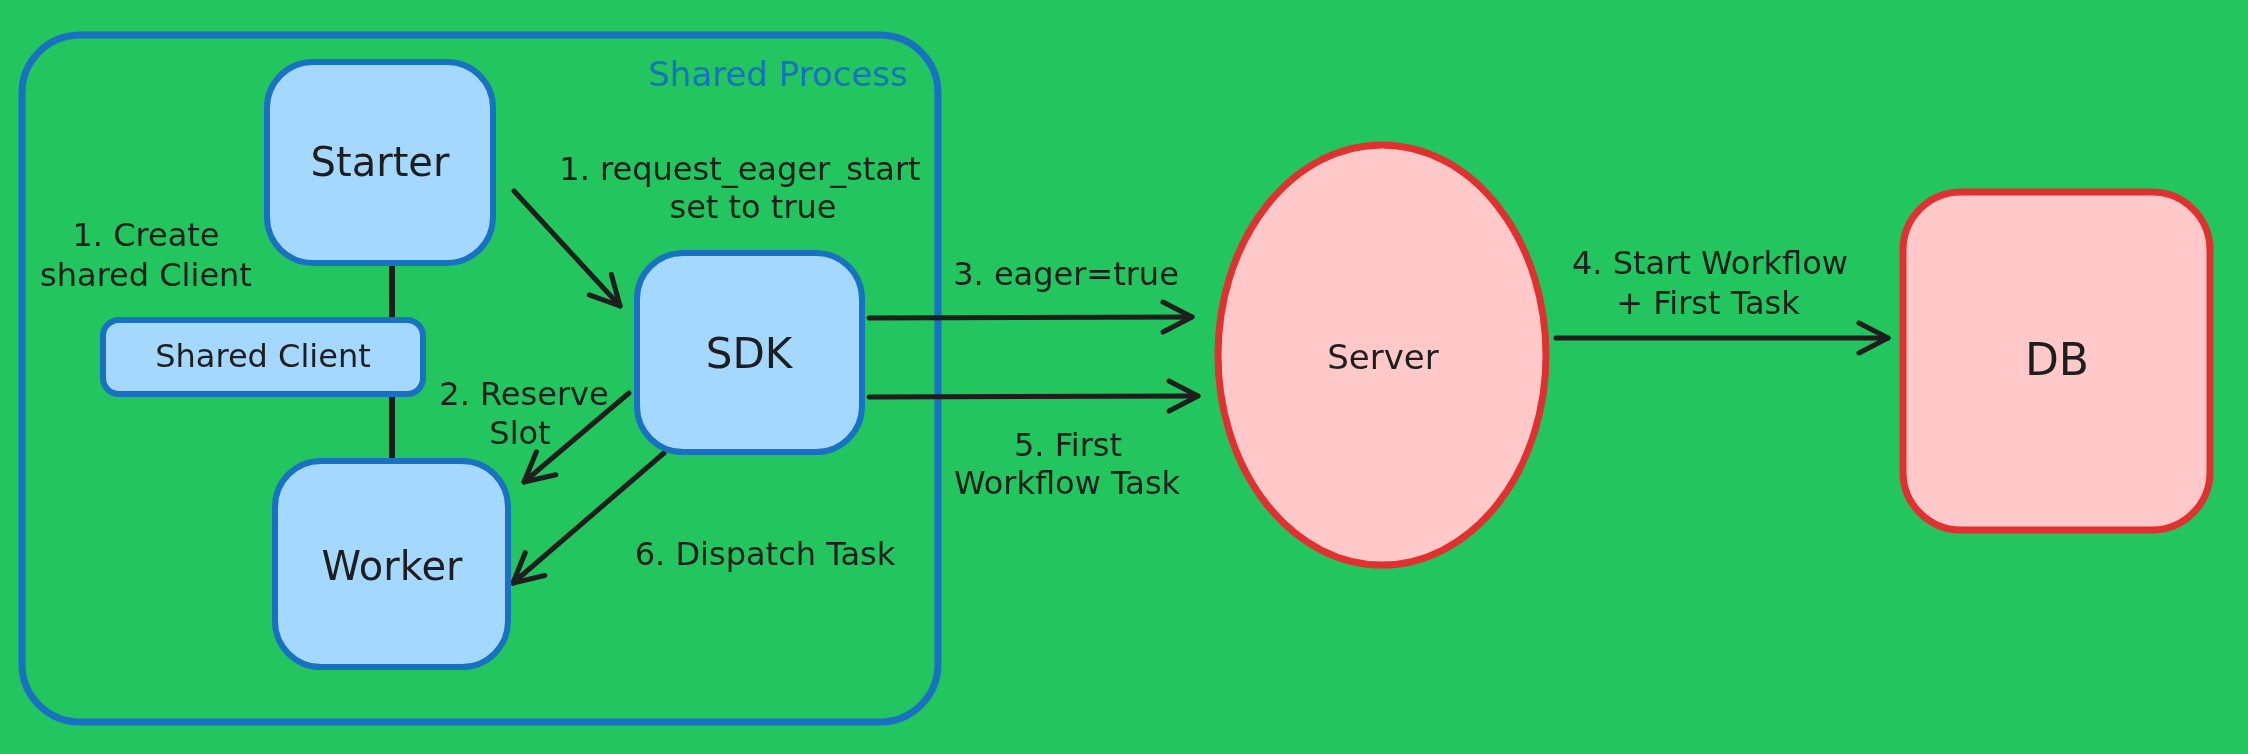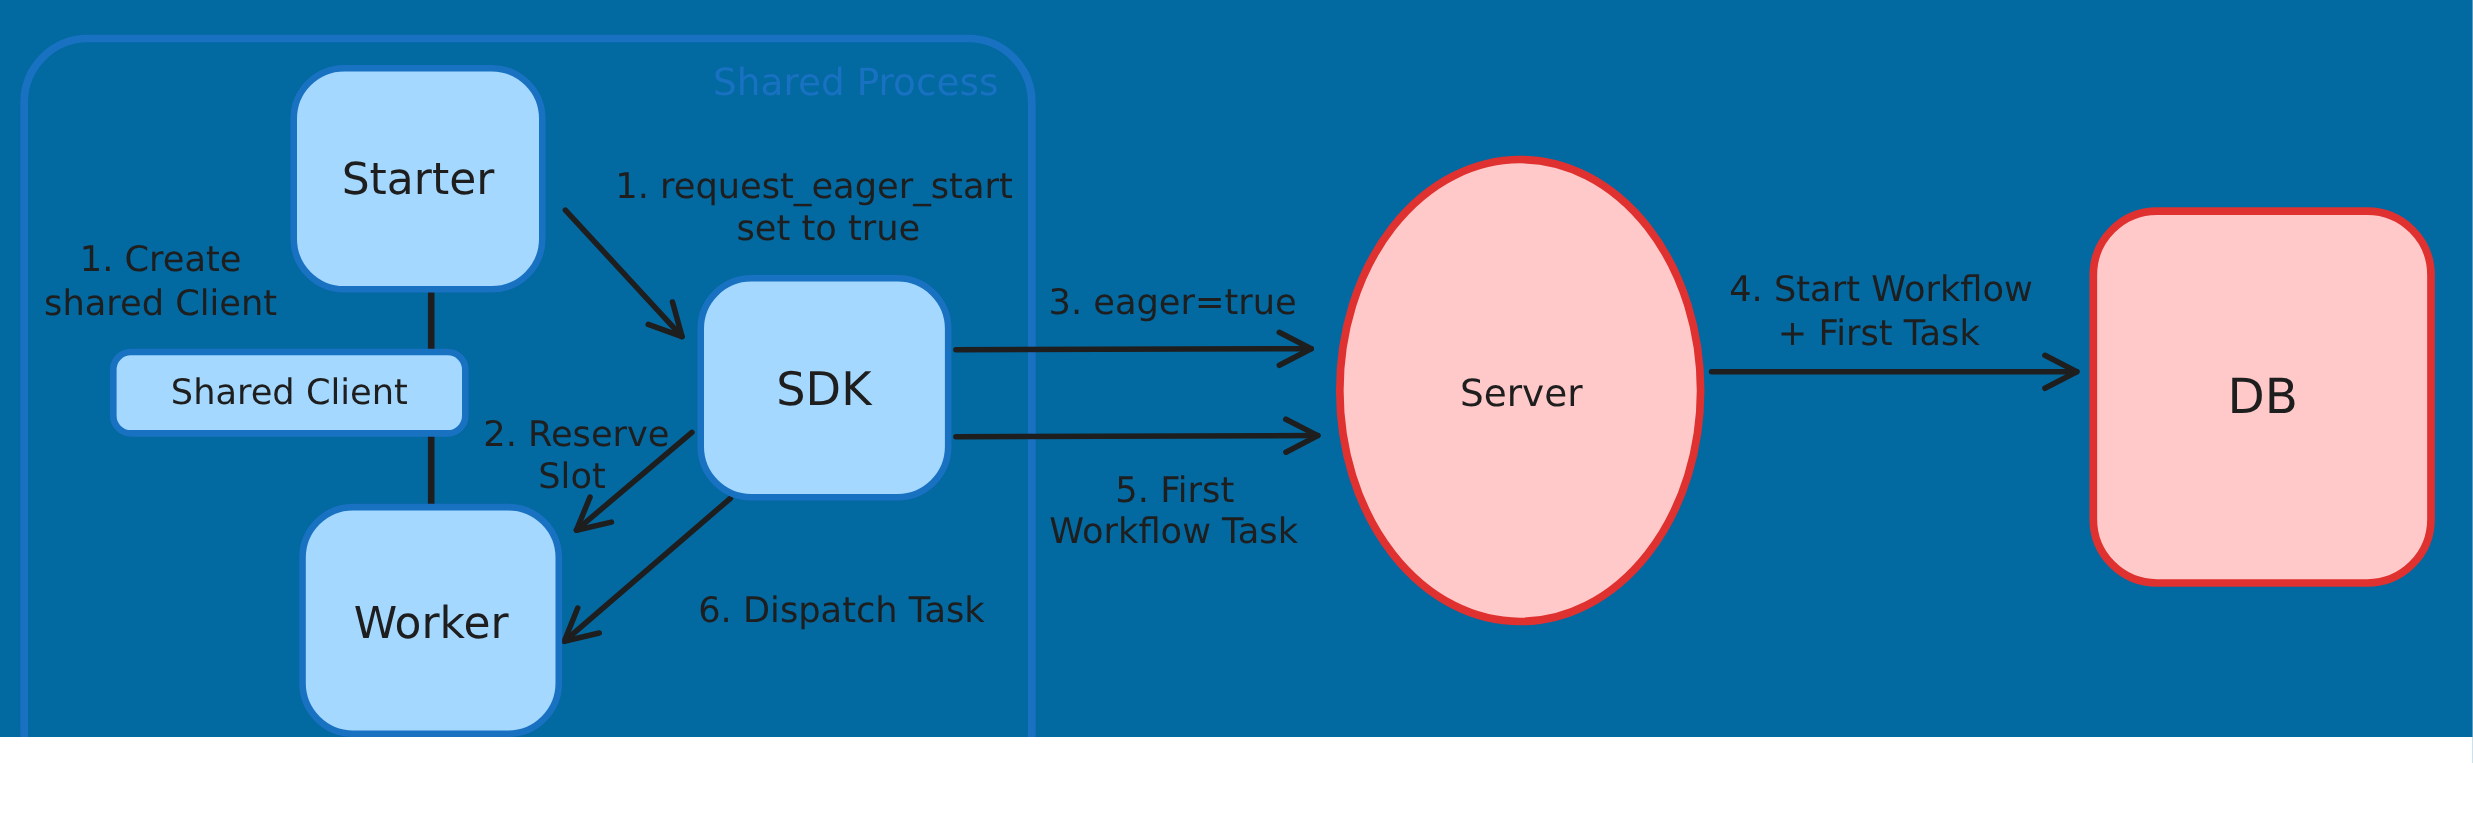--- a/index.html
+++ b/index.html
@@ -3,22 +3,22 @@
 <meta charset="utf-8">
 <style>
   html, body {
     margin: 0;
     padding: 0;
     background: #ffffff;
   }
   .stage {
     position: relative;
     width: 2248px;
-    height: 670px;
-    background: #0369a1;
+    height: 754px;
+    background: #22c55e;
     overflow: hidden;
   }
   svg {
     display: block;
     font-family: "DejaVu Sans", sans-serif;
   }
   .node-label {
     fill: #1e1e1e;
     text-anchor: middle;
   }

